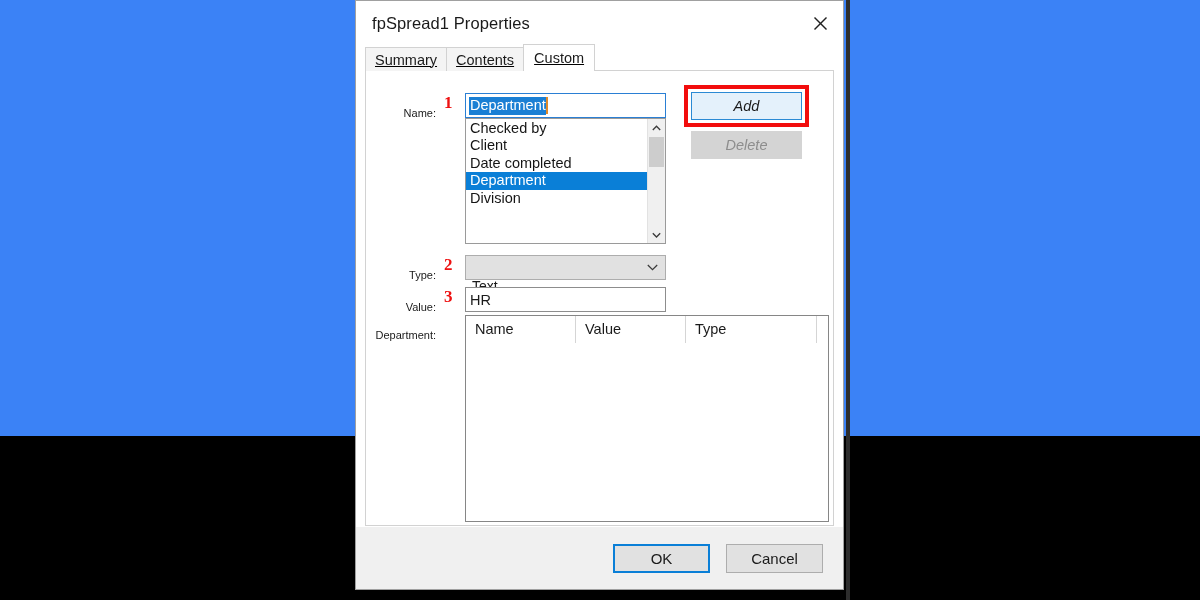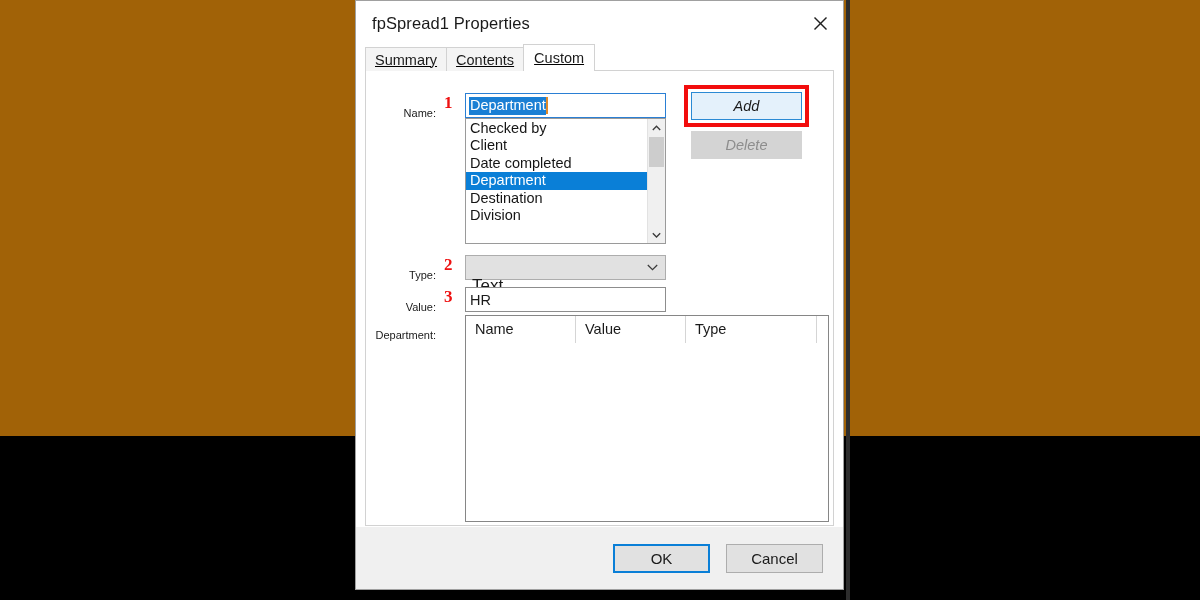--- a/index.html
+++ b/index.html
@@ -12,21 +12,21 @@
   }
   body {
     font-family: "Liberation Sans", sans-serif;
     -webkit-font-smoothing: antialiased;
   }
 
   #stage {
     position: relative;
     width: 1200px;
     height: 436px;
-    background: #a16207;
+    background: #3b82f6;
   }
 
   
   #dialog {
     position: absolute;
     left: 355px;
     top: 0px;
     width: 489px;
     height: 590px;
     background: #ffffff;
@@ -237,21 +237,21 @@
     border: 1px solid #adadad;
     background: #e1e1e1;
     box-sizing: border-box;
     display: flex;
     align-items: center;
     padding: 0 7px 0 6px;
     cursor: default;
   }
   .combo-text {
     flex: 1;
-    font-size: 17px;
+    font-size: 14px;
     color: #1a1a1a;
     margin-top: 36px;
   }
   .combo-chevron {
     color: #3a3a3a;
     display: flex;
     align-items: center;
   }
 
   
@@ -414,21 +414,20 @@
         <span class="name-sel">Department</span>
         <span class="caret"></span>
       </div>
 
       <div class="listbox">
         <div class="list-items">
           <div class="list-item"><span>Checked by</span></div>
           <div class="list-item"><span>Client</span></div>
           <div class="list-item"><span>Date completed</span></div>
           <div class="list-item selected"><span>Department</span></div>
-          <div class="list-item"><span>Destination</span></div>
           <div class="list-item"><span>Division</span></div>
         </div>
         <div class="list-scroll">
           <div class="sb-arrow">
             <svg width="9" height="6" viewBox="0 0 9 6">
                 <polyline points="0.8,5 4.5,1.2 8.2,5" fill="none" stroke="#3a3a3a" stroke-width="1.3"></polyline>
               </svg>
           </div>
           <div class="sb-thumb"></div>
           <div class="sb-arrow down">

